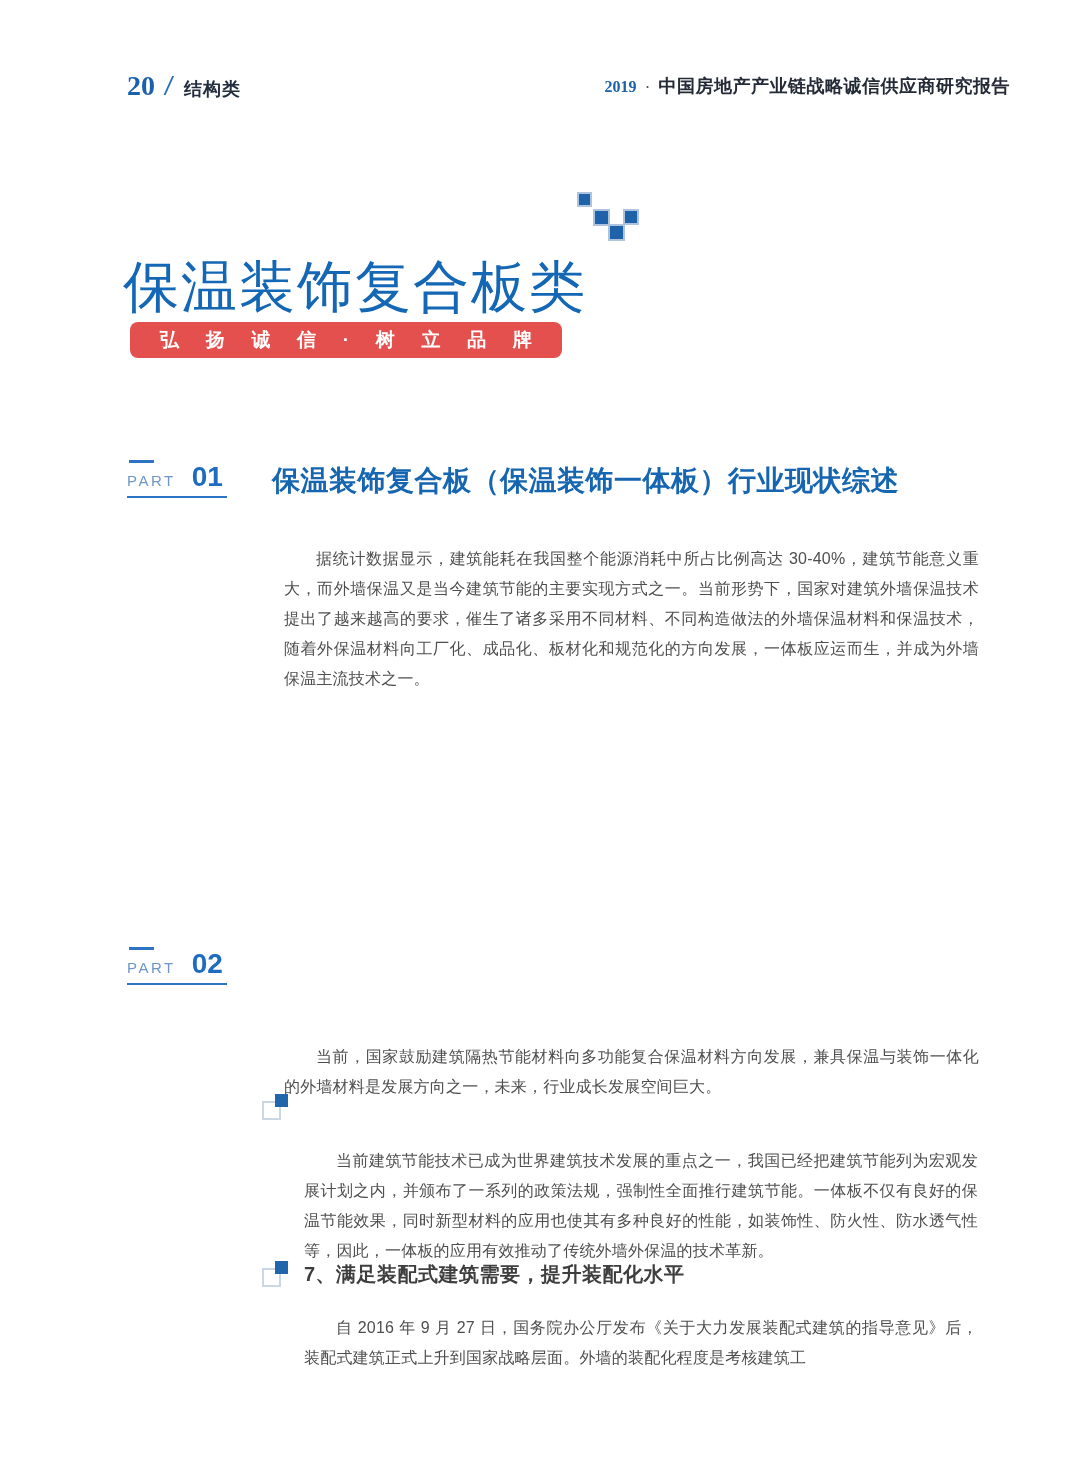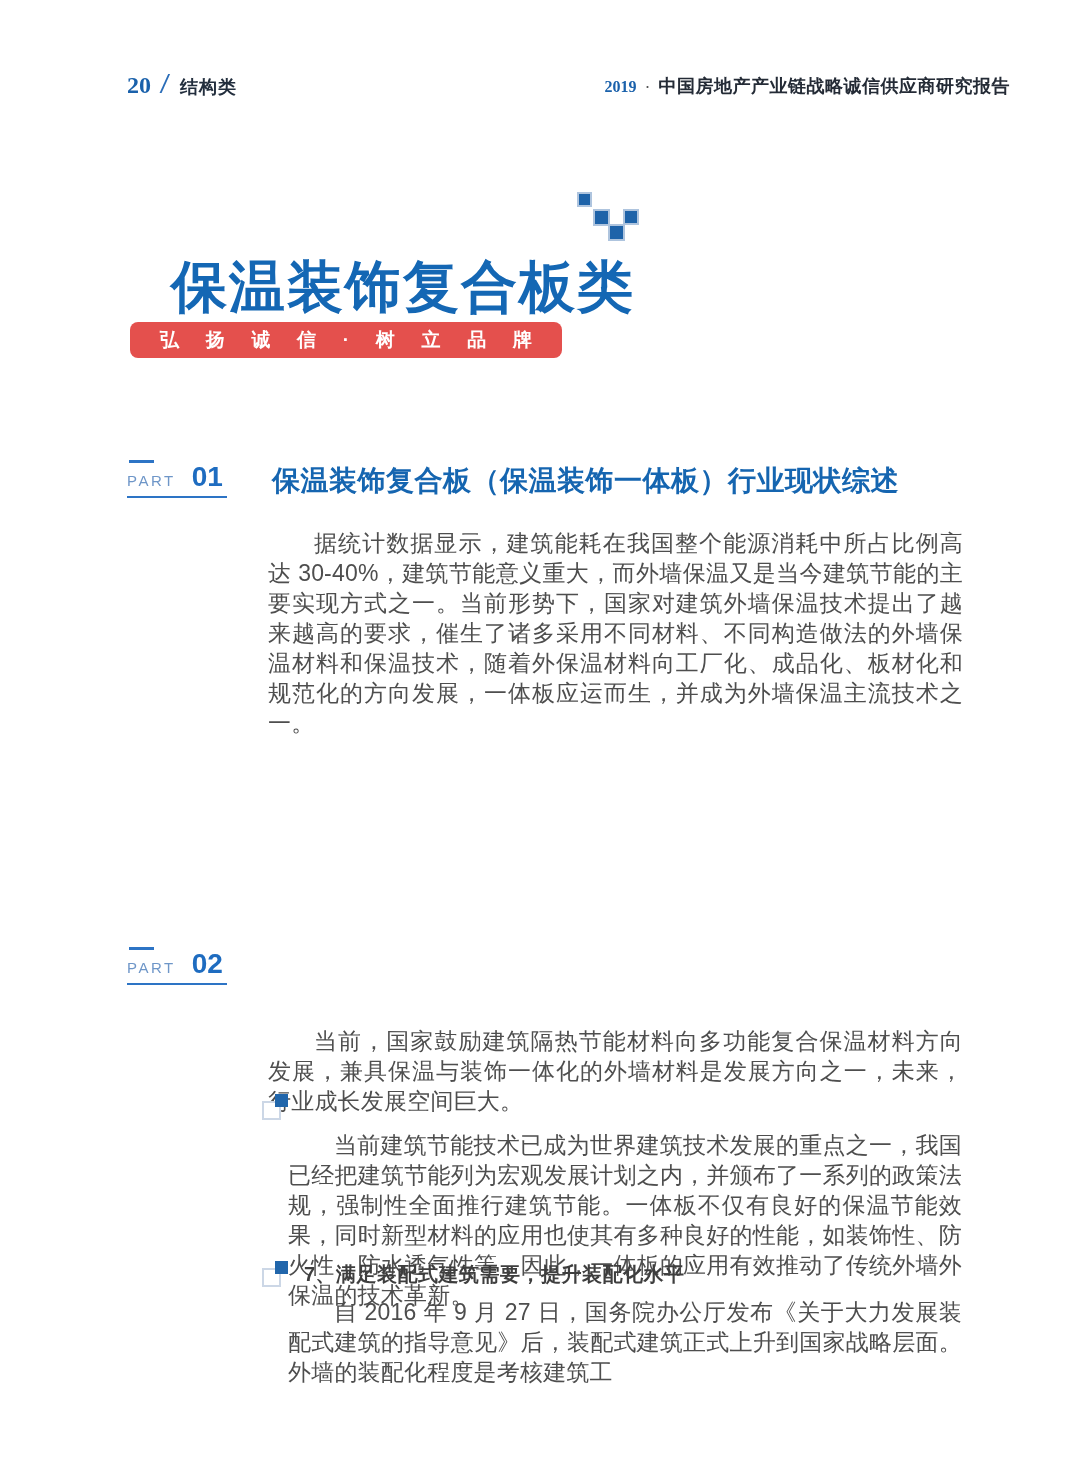--- a/index.html
+++ b/index.html
@@ -5,38 +5,38 @@
   html,body{margin:0;padding:0;background:#ffffff;}
   .page{
     position:relative;
     width:1075px;height:1459px;
     background:#ffffff;
     font-family:"Liberation Sans",sans-serif;
     overflow:hidden;
   }
   
   .hdr-left{position:absolute;left:127px;top:70px;display:flex;align-items:baseline;}
-  .pg-num{font-family:"Liberation Serif",serif;font-weight:bold;font-size:24px;color:#1a61ab;}
+  .pg-num{font-family:"Liberation Serif",serif;font-weight:bold;font-size:28px;color:#1a61ab;}
   .pg-slash{font-size:25px;color:#2a6db8;margin:0 12px 0 10px;font-style:italic;}
   .sec-tag{font-size:18px;font-weight:bold;color:#222e3d;letter-spacing:1px;}
   .hdr-right{position:absolute;right:65px;top:74px;display:flex;align-items:baseline;}
   .hdr-year{font-family:"Liberation Serif",serif;font-weight:bold;font-size:16px;color:#1a61ab;}
   .hdr-dot{font-size:18px;color:#555;margin:0 8px;}
   .hdr-title{font-size:18px;font-weight:bold;color:#242b36;letter-spacing:0.5px;}
   
   .logo{position:absolute;left:577px;top:192px;width:62px;height:50px;}
   .logo .sq{position:absolute;background:#1e63a9;border:2px solid #aec4de;box-sizing:border-box;}
   .sq-a{left:0;top:0;width:15px;height:15px;}
   .sq-b{left:16px;top:17px;width:17px;height:17px;}
   .sq-c{left:31px;top:32px;width:17px;height:17px;}
   .sq-d{left:46px;top:17px;width:16px;height:16px;}
   
   .hero-title{
     position:absolute;left:123px;top:250px;
-    font-size:56px;font-weight:700;color:#1467b4;letter-spacing:2px;margin-left:48px;
+    font-size:56px;font-weight:400;color:#1467b4;letter-spacing:2px;
   }
   .banner{
     position:absolute;left:130px;top:322px;width:432px;height:36px;
     background:#e4504d;border-radius:8px;
     display:flex;align-items:center;justify-content:space-between;
     padding:0 30px;box-sizing:border-box;
   }
   .banner span{color:#ffffff;font-size:19px;font-weight:bold;}
   
   .part-badge{position:absolute;left:127px;width:110px;}
@@ -45,22 +45,22 @@
   .part-word{font-size:15px;color:#6e96c8;letter-spacing:2.5px;}
   .part-num{font-size:28px;font-weight:bold;color:#1e6cc0;line-height:1;}
   .part-underline{width:100px;height:2px;background:#2d74c5;margin-top:5px;}
   .sec-heading{
     position:absolute;left:272px;
     font-size:28px;font-weight:bold;color:#1565b0;letter-spacing:0.5px;
   }
   
   .para{
     position:absolute;left:268px;width:695px;
-    font-size:23px;line-height:30px;color:#4e4e4e;
-    text-align:justify;text-indent:2em;letter-spacing:0.2px;margin:0;
+    font-size:16px;line-height:30px;color:#4e4e4e;
+    text-align:justify;text-indent:2em;letter-spacing:0.2px;margin:16px;
   }
   .para-sub{left:288px;width:674px;}
   
   .sub-head{position:absolute;left:262px;display:flex;align-items:center;gap:15px;}
   .sub-icon{position:relative;width:27px;height:27px;flex:0 0 auto;}
   .sub-icon .outline{
     position:absolute;left:0;bottom:1px;width:15px;height:15px;
     border:2px solid #ccd7e6;background:#ffffff;
   }
   .sub-icon .fill{

